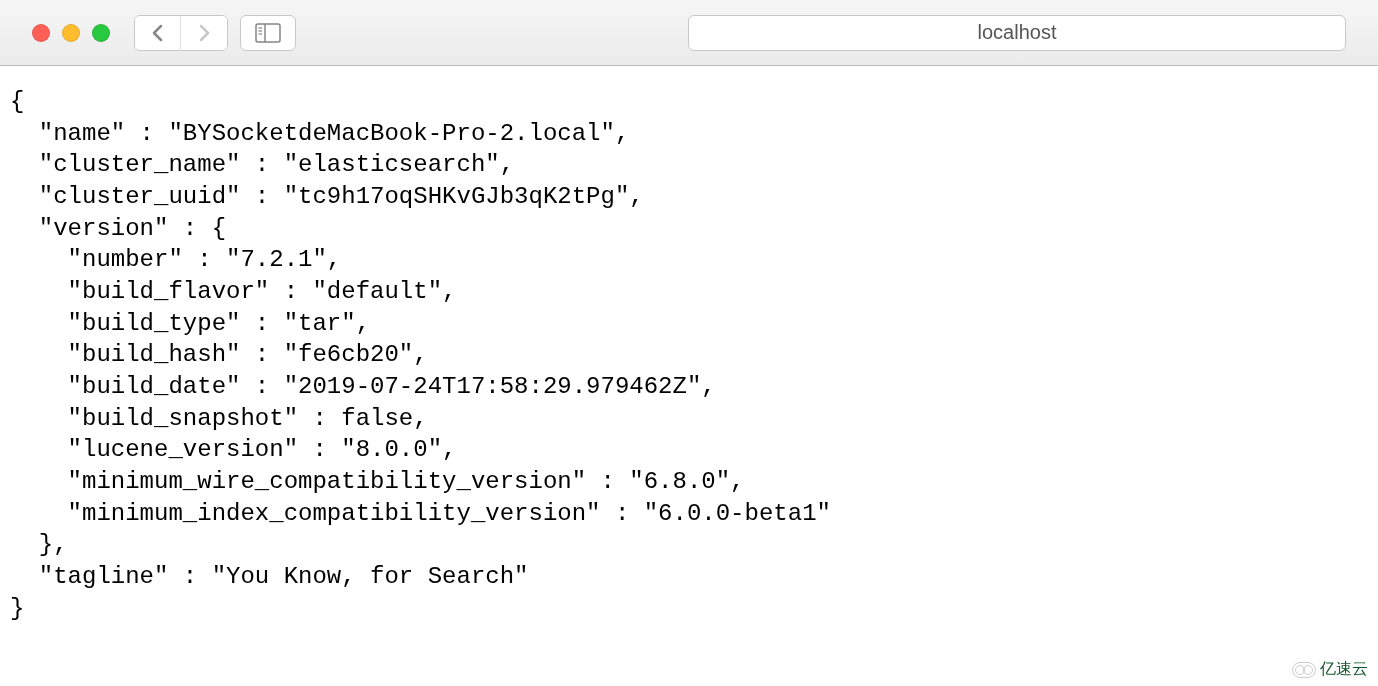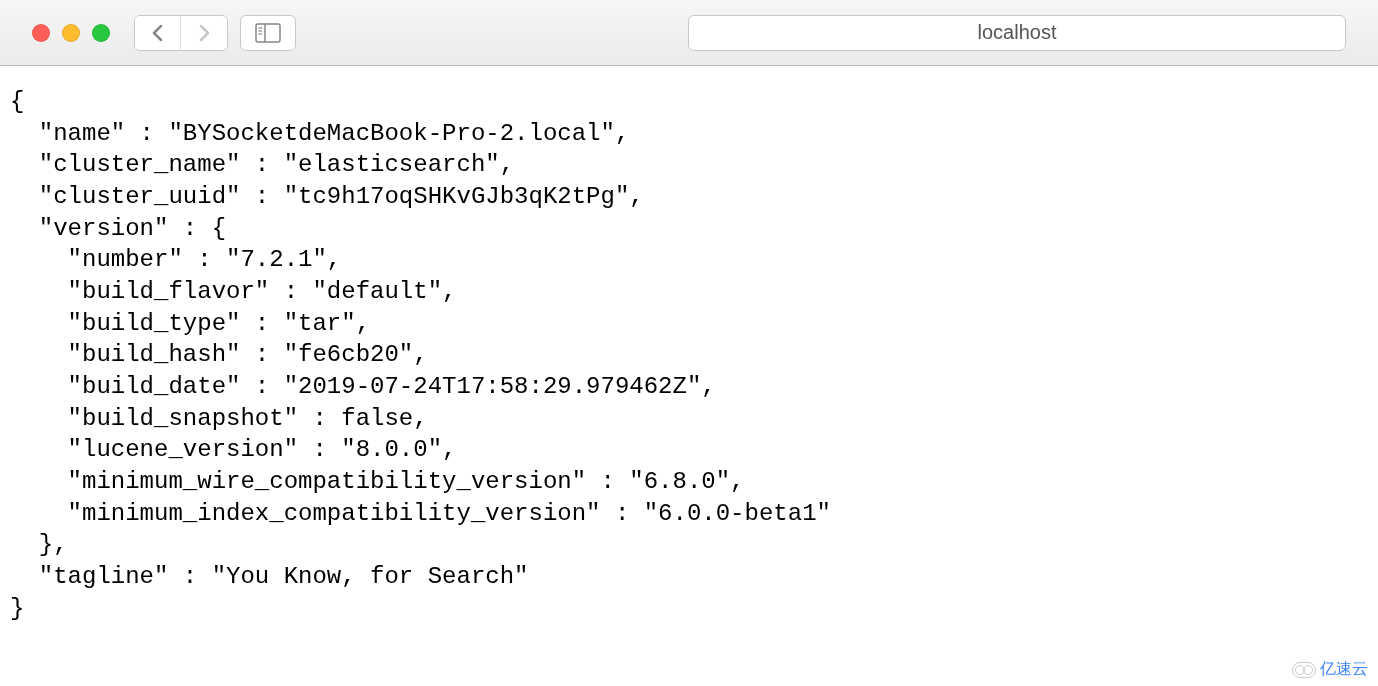--- a/index.html
+++ b/index.html
@@ -87,21 +87,21 @@
       font-size: 24px;
       line-height: 1.32;
       color: #000000;
       white-space: pre;
     }
     .watermark {
       position: absolute;
       bottom: 6px;
       right: 10px;
       font-size: 16px;
-      color: #3b82f6;
+      color: #14532d;
       display: flex;
       align-items: center;
       gap: 4px;
     }
     .watermark-icon {
       width: 24px;
       height: 16px;
       border: 1.5px solid #cccccc;
       border-radius: 10px;
       position: relative;

